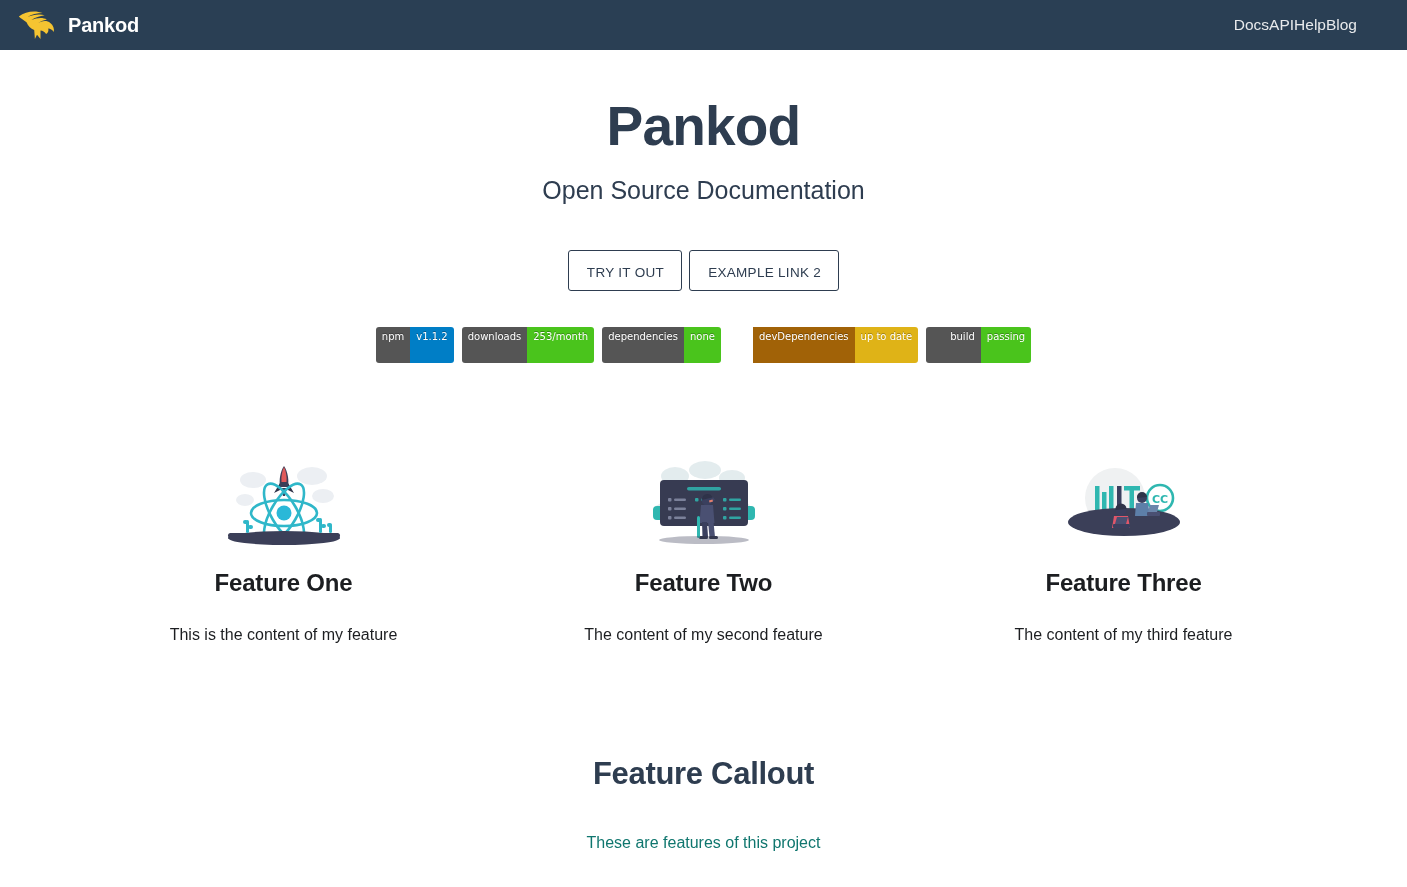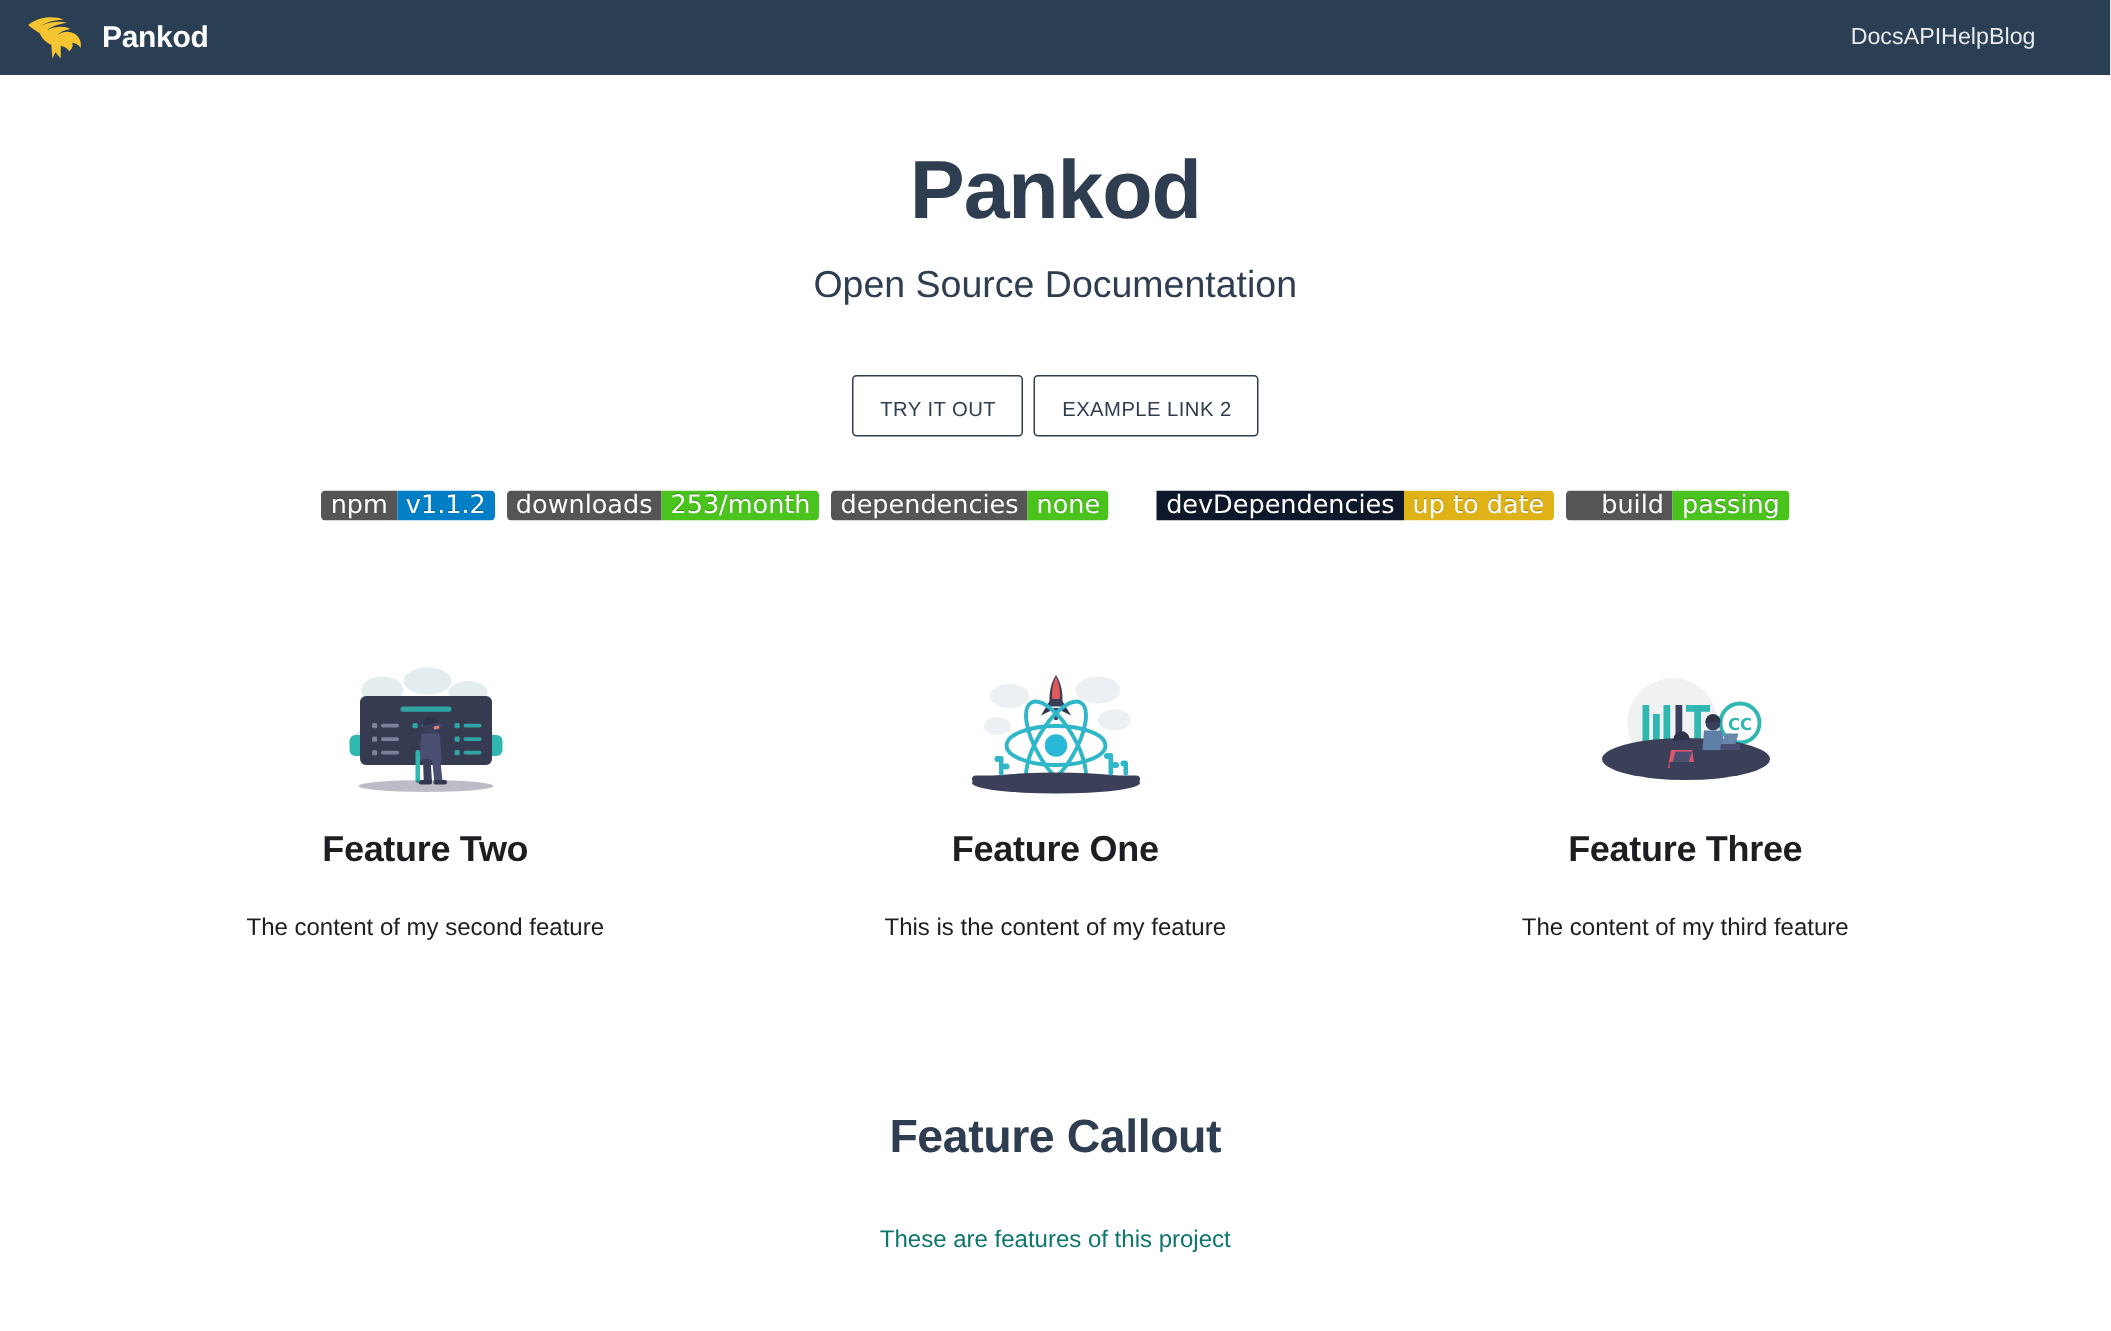--- a/index.html
+++ b/index.html
@@ -109,25 +109,25 @@
   
   .badges {
     margin-top: 36px;
     display: flex;
     justify-content: center;
     align-items: center;
     gap: 8px;
   }
   .badge {
     display: inline-flex;
-    height: 20px;
+    height: 36px;
     border-radius: 3px;
     overflow: hidden;
     font-family: "DejaVu Sans", sans-serif;
-    font-size: 17px;
+    font-size: 10px;
     line-height: 20px;
     cursor: pointer;
   }
   .badge-label {
     background: #555555;
     color: #ffffff;
     padding: 0 6px;
     display: inline-block;
     text-shadow: 0 -1px 0 rgba(1,1,1,.3);
   }
@@ -240,33 +240,75 @@
         <span class="badge-label" style="background: rgb(85, 85, 85);">downloads</span>
         <span class="badge-value" id="bv1" style="background: rgb(74, 196, 28);">253/month</span>
       </span>
 
       <span class="badge">
         <span class="badge-label" style="background: rgb(85, 85, 85);">dependencies</span>
         <span class="badge-value" id="bv2" style="background: rgb(74, 196, 28);">none</span>
       </span>
 
       <span class="badge">
-        <span class="badge-label" style="background: #0f172a; margin-left: 24px;">devDependencies</span>
+        <span class="badge-label" style="background: #a16207; margin-left: 24px;">devDependencies</span>
         <span class="badge-value" id="bv3" style="background: rgb(223, 179, 23);">up to date</span>
       </span>
 
       <span class="badge">
         <span class="badge-label" style="background: rgb(85, 85, 85); padding-left: 24px;">build</span>
         <span class="badge-value" id="bv4" style="background: rgb(74, 196, 28);">passing</span>
       </span>
 
     </div>
   </div>
 
   <div class="features">
+
+    <div class="feature">
+      <svg class="feature-img" viewBox="0 0 130 95">
+        <g fill="#eceff3">
+          <ellipse cx="34" cy="22" rx="13" ry="8"></ellipse>
+          <ellipse cx="93" cy="18" rx="15" ry="9"></ellipse>
+          <ellipse cx="104" cy="38" rx="11" ry="7"></ellipse>
+          <ellipse cx="26" cy="42" rx="9" ry="6"></ellipse>
+        </g>
+
+        <g>
+          <path d="M65 8 C69 14, 70 22, 69 29 L61 29 C60 22, 61 14, 65 8 Z" fill="#3b3f58"></path>
+          <path d="M65 9 C67 13, 68 19, 67.5 24 L62.5 24 C62 19, 63 13, 65 9 Z" fill="#e05a5a"></path>
+          <path d="M61 25 L55 35 L61 32 Z" fill="#2f3349"></path>
+          <path d="M69 25 L75 35 L69 32 Z" fill="#2f3349"></path>
+          <path d="M62 30 L68 30 L66 38 L64 38 Z" fill="#3b3f58"></path>
+        </g>
+
+        <g fill="none" stroke="#2fb7c9" stroke-width="2.6">
+          <ellipse cx="65" cy="55" rx="33" ry="13"></ellipse>
+          <ellipse cx="65" cy="55" rx="33" ry="13" transform="rotate(60 65 55)"></ellipse>
+          <ellipse cx="65" cy="55" rx="33" ry="13" transform="rotate(120 65 55)"></ellipse>
+        </g>
+        <circle cx="65" cy="55" r="7.5" fill="#2ab8d8"></circle>
+
+        <ellipse cx="65" cy="80" rx="56" ry="7" fill="#3b3f58"></ellipse>
+        <rect x="9" y="75" width="112" height="5" rx="2.5" fill="#3b3f58"></rect>
+
+        <g fill="#2fb7c9">
+          <rect x="27" y="62" width="3" height="13" rx="1.5"></rect>
+          <rect x="24" y="62" width="5" height="4" rx="2"></rect>
+          <rect x="29" y="67" width="5" height="4" rx="2"></rect>
+          <rect x="100" y="60" width="3" height="15" rx="1.5"></rect>
+          <rect x="97" y="60" width="5" height="4" rx="2"></rect>
+          <rect x="102" y="66" width="5" height="4" rx="2"></rect>
+          <rect x="110" y="66" width="3" height="9" rx="1.5"></rect>
+          <rect x="108" y="65" width="5" height="4" rx="2"></rect>
+        </g>
+      </svg>
+      <h3 class="feature-title">Feature One</h3>
+      <p class="feature-text">This is the content of my feature</p>
+    </div>
 
     <div class="feature">
       <svg class="feature-img" viewBox="0 0 130 95">
         <g fill="#e3ecee">
           <ellipse cx="36" cy="18" rx="14" ry="9"></ellipse>
           <ellipse cx="66" cy="12" rx="16" ry="9"></ellipse>
           <ellipse cx="93" cy="20" rx="13" ry="8"></ellipse>
           <ellipse cx="100" cy="52" rx="12" ry="10"></ellipse>
           <ellipse cx="25" cy="54" rx="11" ry="9"></ellipse>
         </g>
@@ -309,62 +351,20 @@
         <rect x="58" y="58" width="3" height="22" rx="1.5" fill="#2fb7b0"></rect>
 
         <ellipse cx="65" cy="82" rx="45" ry="4" fill="#3b3f58" opacity=".35"></ellipse>
       </svg>
       <h3 class="feature-title">Feature Two</h3>
       <p class="feature-text">The content of my second feature</p>
     </div>
 
     <div class="feature">
       <svg class="feature-img" viewBox="0 0 130 95">
-        <g fill="#eceff3">
-          <ellipse cx="34" cy="22" rx="13" ry="8"></ellipse>
-          <ellipse cx="93" cy="18" rx="15" ry="9"></ellipse>
-          <ellipse cx="104" cy="38" rx="11" ry="7"></ellipse>
-          <ellipse cx="26" cy="42" rx="9" ry="6"></ellipse>
-        </g>
-
-        <g>
-          <path d="M65 8 C69 14, 70 22, 69 29 L61 29 C60 22, 61 14, 65 8 Z" fill="#3b3f58"></path>
-          <path d="M65 9 C67 13, 68 19, 67.5 24 L62.5 24 C62 19, 63 13, 65 9 Z" fill="#e05a5a"></path>
-          <path d="M61 25 L55 35 L61 32 Z" fill="#2f3349"></path>
-          <path d="M69 25 L75 35 L69 32 Z" fill="#2f3349"></path>
-          <path d="M62 30 L68 30 L66 38 L64 38 Z" fill="#3b3f58"></path>
-        </g>
-
-        <g fill="none" stroke="#2fb7c9" stroke-width="2.6">
-          <ellipse cx="65" cy="55" rx="33" ry="13"></ellipse>
-          <ellipse cx="65" cy="55" rx="33" ry="13" transform="rotate(60 65 55)"></ellipse>
-          <ellipse cx="65" cy="55" rx="33" ry="13" transform="rotate(120 65 55)"></ellipse>
-        </g>
-        <circle cx="65" cy="55" r="7.5" fill="#2ab8d8"></circle>
-
-        <ellipse cx="65" cy="80" rx="56" ry="7" fill="#3b3f58"></ellipse>
-        <rect x="9" y="75" width="112" height="5" rx="2.5" fill="#3b3f58"></rect>
-
-        <g fill="#2fb7c9">
-          <rect x="27" y="62" width="3" height="13" rx="1.5"></rect>
-          <rect x="24" y="62" width="5" height="4" rx="2"></rect>
-          <rect x="29" y="67" width="5" height="4" rx="2"></rect>
-          <rect x="100" y="60" width="3" height="15" rx="1.5"></rect>
-          <rect x="97" y="60" width="5" height="4" rx="2"></rect>
-          <rect x="102" y="66" width="5" height="4" rx="2"></rect>
-          <rect x="110" y="66" width="3" height="9" rx="1.5"></rect>
-          <rect x="108" y="65" width="5" height="4" rx="2"></rect>
-        </g>
-      </svg>
-      <h3 class="feature-title">Feature One</h3>
-      <p class="feature-text">This is the content of my feature</p>
-    </div>
-
-    <div class="feature">
-      <svg class="feature-img" viewBox="0 0 130 95">
         <circle cx="56" cy="40" r="30" fill="#eff1f2"></circle>
 
         <g fill="#2fb7b0">
           <rect x="36" y="28" width="4.5" height="26"></rect>
           <rect x="43" y="34" width="4.5" height="20"></rect>
           <rect x="50" y="28" width="4.5" height="26"></rect>
         </g>
         <g fill="#3a3f5e">
           <rect x="58" y="28" width="4.5" height="26"></rect>
         </g>

